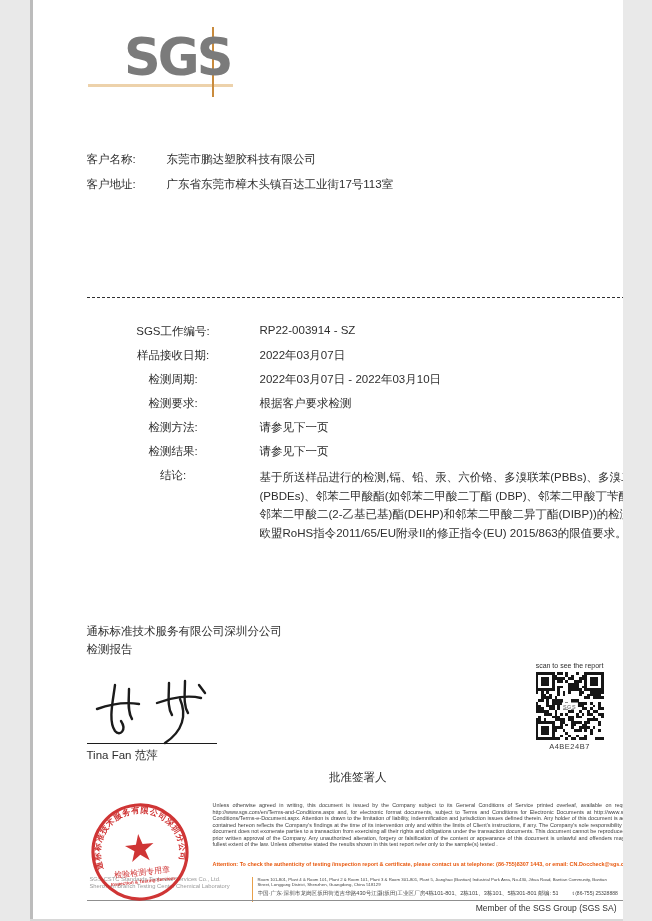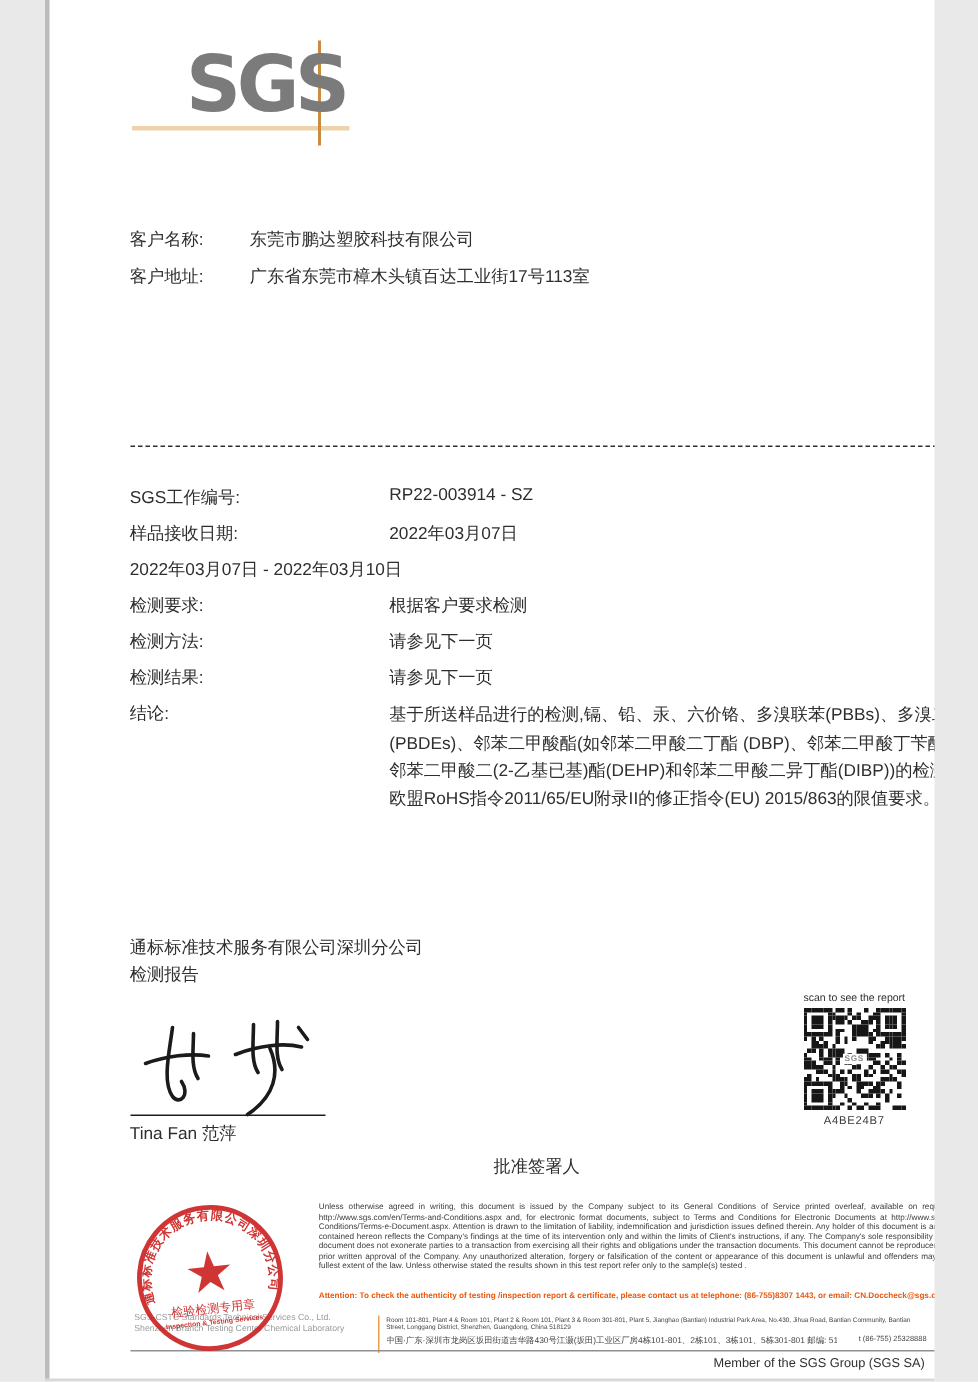--- a/index.html
+++ b/index.html
@@ -39,21 +39,21 @@
 
   .sample-block { position:absolute; left:57px; top:211px; width:585px; font-size:11.5px; }
   .sample-block .row { margin-bottom:10px; }
   .sample-block .lbl { width:173px; }
   .sample-note { margin-top:0px; font-size:11.5px; }
 
   .dashed-sep { position:absolute; left:57px; top:297px; width:588px; border-top:1.5px dashed #2f2f2f; }
 
   .details-block { position:absolute; left:57px; top:324px; width:591px; font-size:11.5px; }
   .details-block .row { margin-bottom:9px; }
-  .details-block .lbl { width:173px; }
+  .details-block .lbl { width:173px;text-align:center; }
   .details-block .val.para { line-height:18.5px; }
 
   
   .sign-block { position:absolute; left:57px; top:624px; width:300px; font-size:11.5px; }
   .sign-company { margin-bottom:3px; }
   .sign-svg { display:block; margin:18px 0 0 2px; }
   .sign-line { width:130px; border-top:1.5px solid #1c1c1c; margin-top:-4px; }
   .sign-name { margin-top:4px; font-size:11.5px; }
   .sign-title { margin-top:7px; font-size:11.5px;text-align:right; }
 
@@ -127,20 +127,21 @@
   <div class="details-block">
     <div class="row">
       <span class="lbl">SGS工作编号:</span>
       <span class="val">RP22-003914 - SZ</span>
     </div>
     <div class="row">
       <span class="lbl">样品接收日期:</span>
       <span class="val">2022年03月07日</span>
     </div>
     <div class="row">
+      <span class="lbl">检测周期:</span>
       <span class="val">2022年03月07日 - 2022年03月10日</span>
     </div>
     <div class="row">
       <span class="lbl">检测要求:</span>
       <span class="val">根据客户要求检测</span>
     </div>
     <div class="row">
       <span class="lbl">检测方法:</span>
       <span class="val">请参见下一页</span>
     </div>

